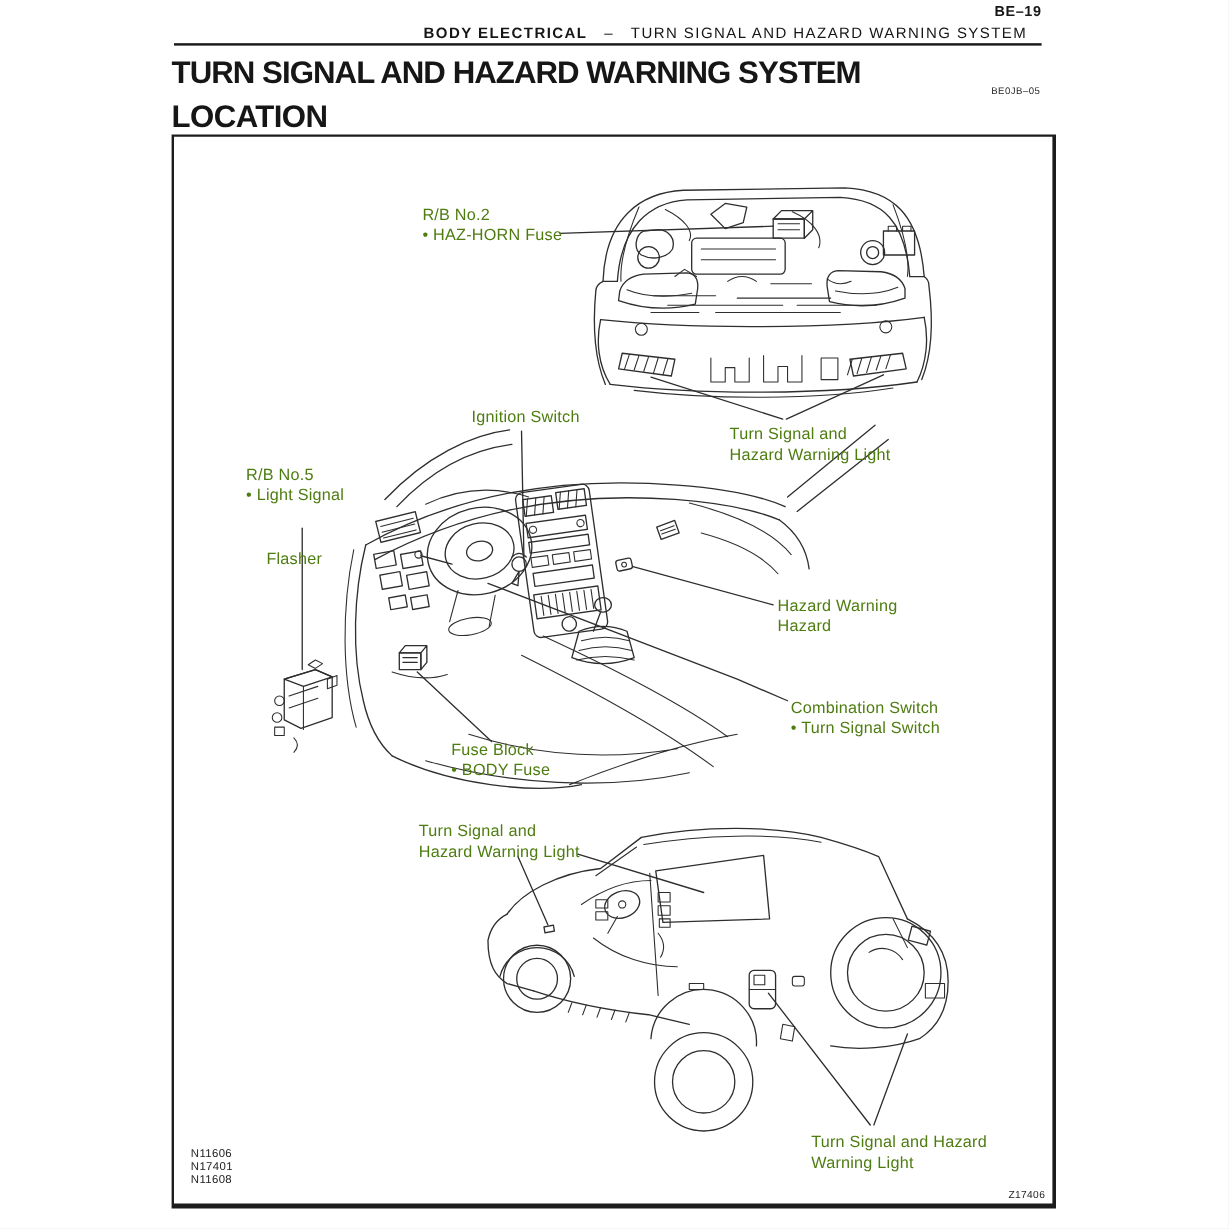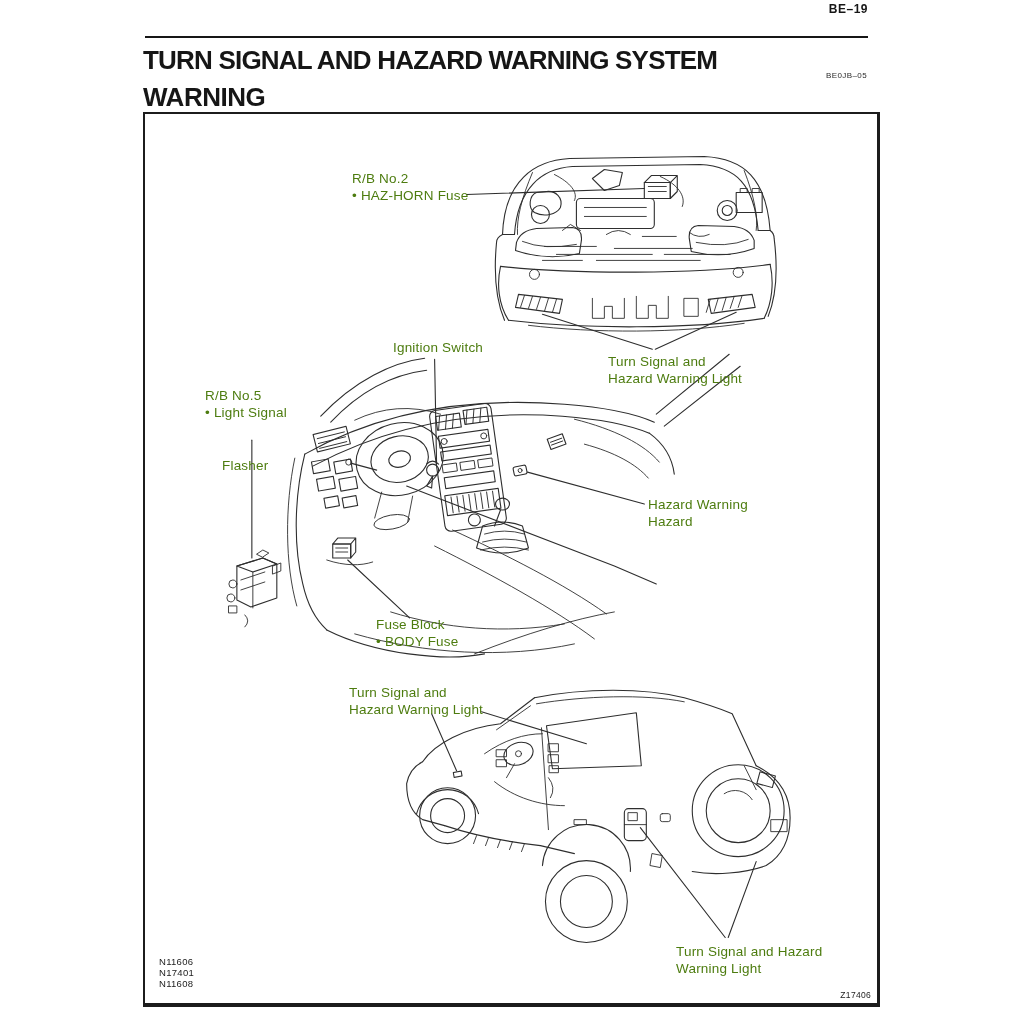--- a/index.html
+++ b/index.html
@@ -27,25 +27,28 @@
   .fig-codes{position:absolute;left:14px;bottom:14px;font-size:9.5px;line-height:11px;letter-spacing:.3px;color:#222;}
   .plate-code{position:absolute;right:6px;bottom:3px;font-size:8.5px;letter-spacing:.3px;color:#222;}
 </style>
 </head>
 <body>
 
 <div class="page">
 
   <div class="page-number">BE–19</div>
 
+  <div class="running-header">
+    <span class="sec">BODY ELECTRICAL</span><span class="sep">–</span><span>TURN SIGNAL AND HAZARD WARNING SYSTEM</span>
+  </div>
   <div class="header-rule"></div>
 
   <div class="doc-title">TURN SIGNAL AND HAZARD WARNING SYSTEM</div>
   <div class="doc-code">BE0JB–05</div>
-  <div class="doc-subtitle">WARNING</div>
+  <div class="doc-subtitle">LOCATION</div>
 
   <div class="diagram-box">
 
     <svg viewBox="0 0 733 889">
 
       <g>
 
         <path d="M358,120 C360,66 390,46 425,44 L560,42 C600,44 622,64 626,116"></path>
         <path d="M370,120 C373,74 397,54 428,52 L556,50 C592,52 610,70 614,116"></path>
         <path d="M358,120 L370,120 M626,116 L614,116"></path>
@@ -280,20 +283,24 @@
       <div>R/B No.5</div>
       <div>•  Light Signal</div>
       <div class="indent">Flasher</div>
     </div>
 
     <div class="lbl" style="left:503px;top:382px">
       <div>Hazard Warning</div>
       <div>Hazard</div>
     </div>
 
+    <div class="lbl" style="left:514px;top:467px">
+      <div>Combination Switch</div>
+      <div>•  Turn Signal Switch</div>
+    </div>
 
     <div class="lbl" style="left:231px;top:502px">
       <div>Fuse Block</div>
       <div>•  BODY Fuse</div>
     </div>
 
     <div class="lbl" style="left:204px;top:570px">
       <div>Turn Signal and</div>
       <div>Hazard Warning Light</div>
     </div>

